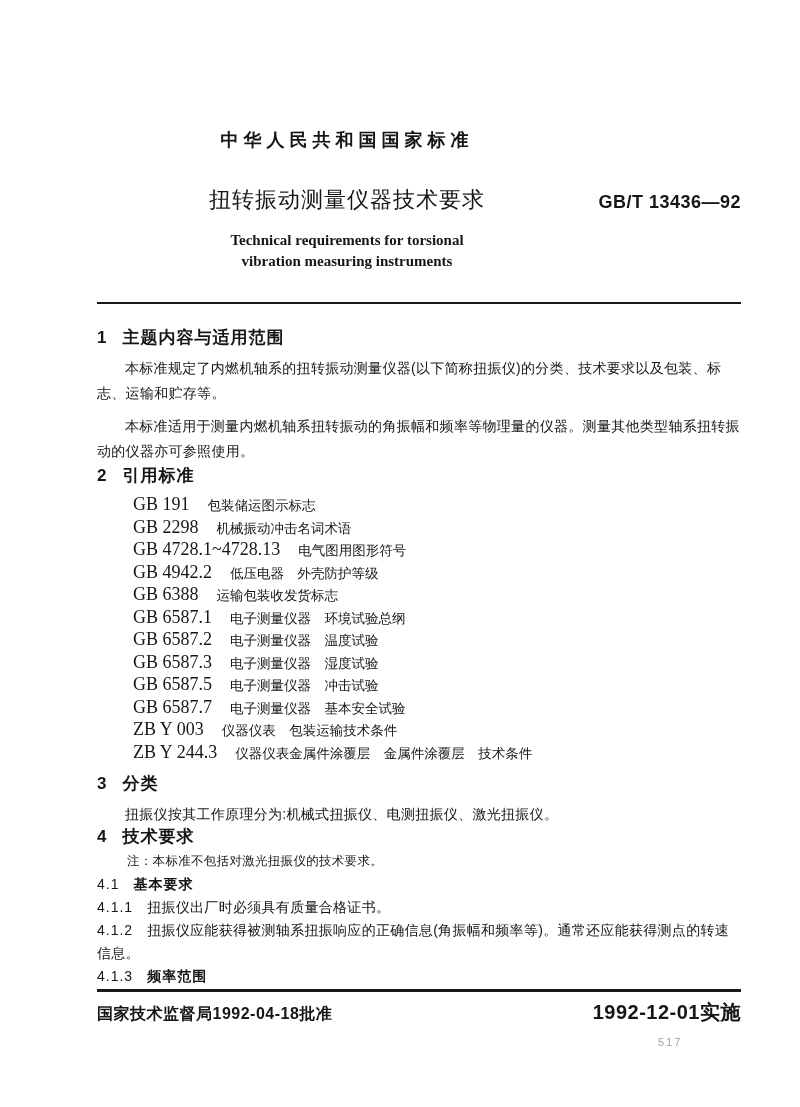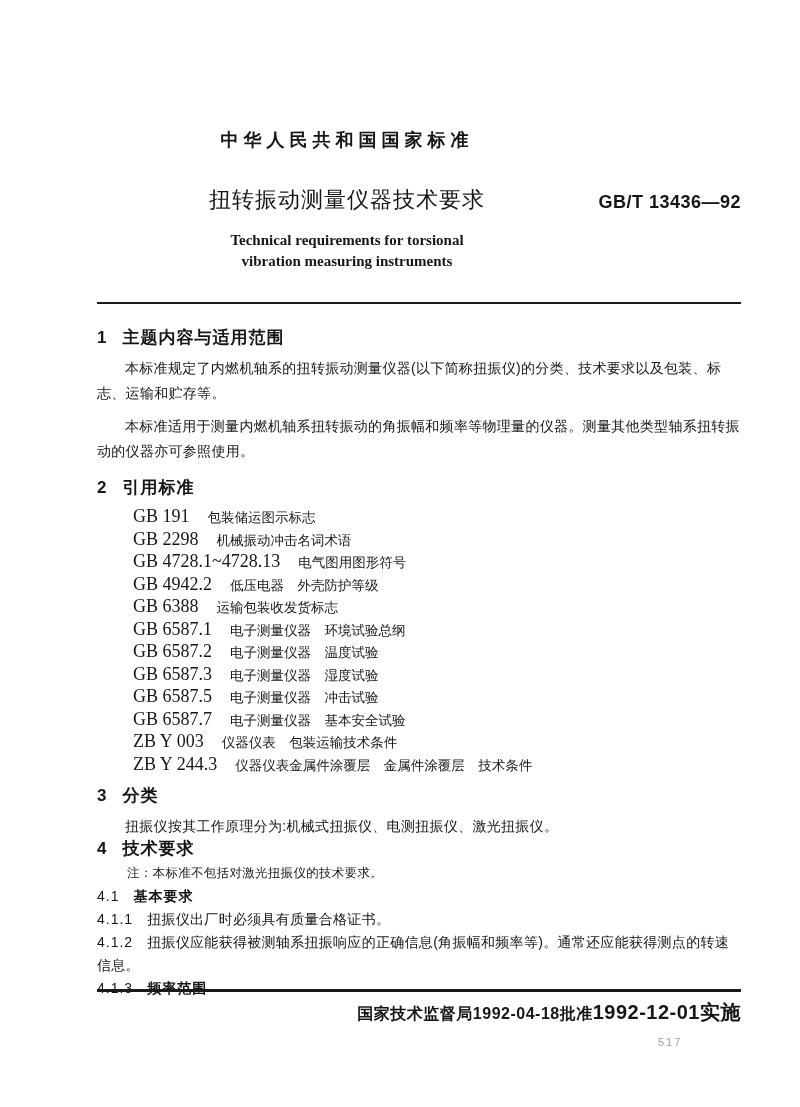--- a/index.html
+++ b/index.html
@@ -66,21 +66,21 @@
   .rule-top { margin-top: 30px; height: 2px; }
   
   .sec-heading {
     font-size: 17px;
     font-weight: 700;
     letter-spacing: 1px;
     line-height: 20px;
   }
   .sec-heading .snum { margin-right: 16px; letter-spacing: 0; }
   .h-s1 { margin-top: 24px; }
-  .h-s2 { margin-top: 14px; }
+  .h-s2 { margin-top: 2px; }
   .h-s3 { margin-top: 10px; }
   .h-s4 { }
   .body-para {
     margin: 8px 0 0 0;
     font-size: 14px;
     line-height: 25px;
     text-indent: 2em;
     letter-spacing: 0.3px;
   }
   .ref-list {
@@ -121,21 +121,21 @@
   
   .footer {
     position: absolute;
     left: 97px;
     top: 989px;
     width: 644px;
   }
   .rule-bottom { height: 3px; }
   .footer-row {
     display: flex;
-    justify-content: flex-end;
+    justify-content: space-between;
     align-items: baseline;
     margin-top: 7px;
     font-weight: 700;
   }
   .approval { font-size: 16px; letter-spacing: 0.5px; }
   .impl { font-size: 20px; letter-spacing: 0.5px; }
   .page-number {
     position: absolute;
     left: 658px;
     top: 1036px;

